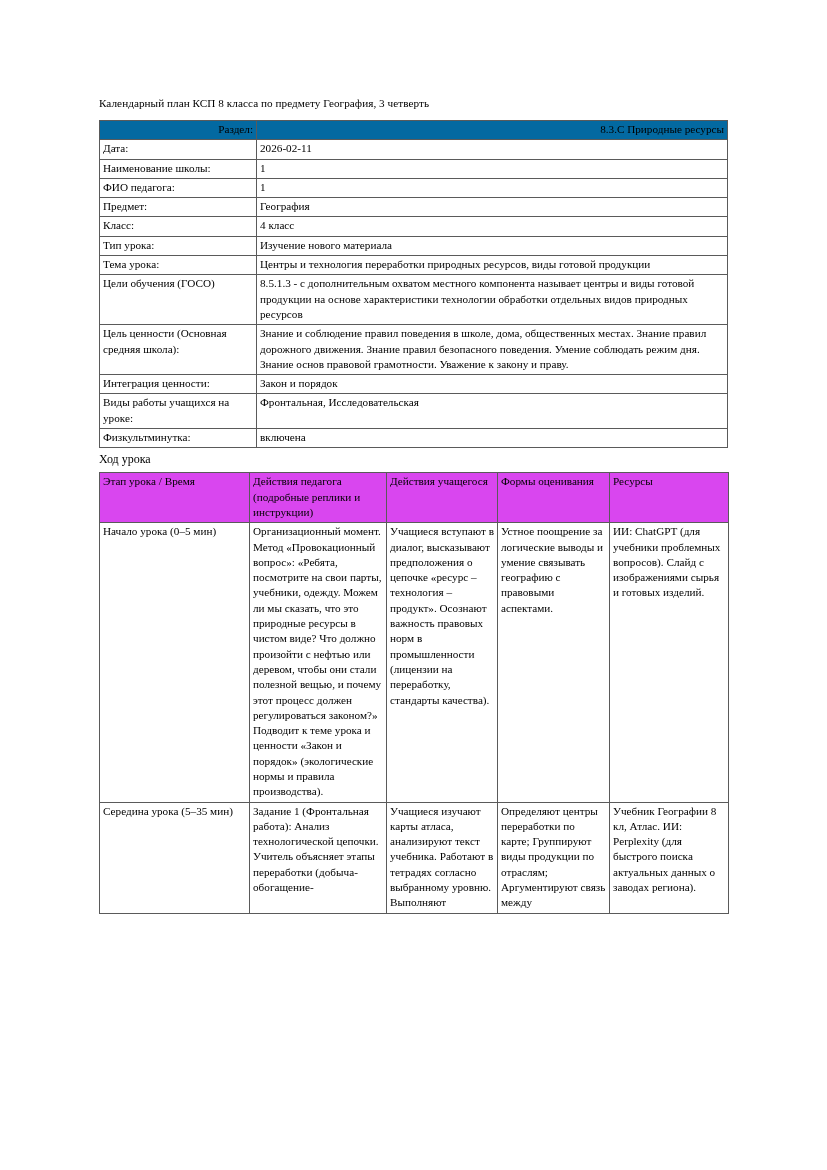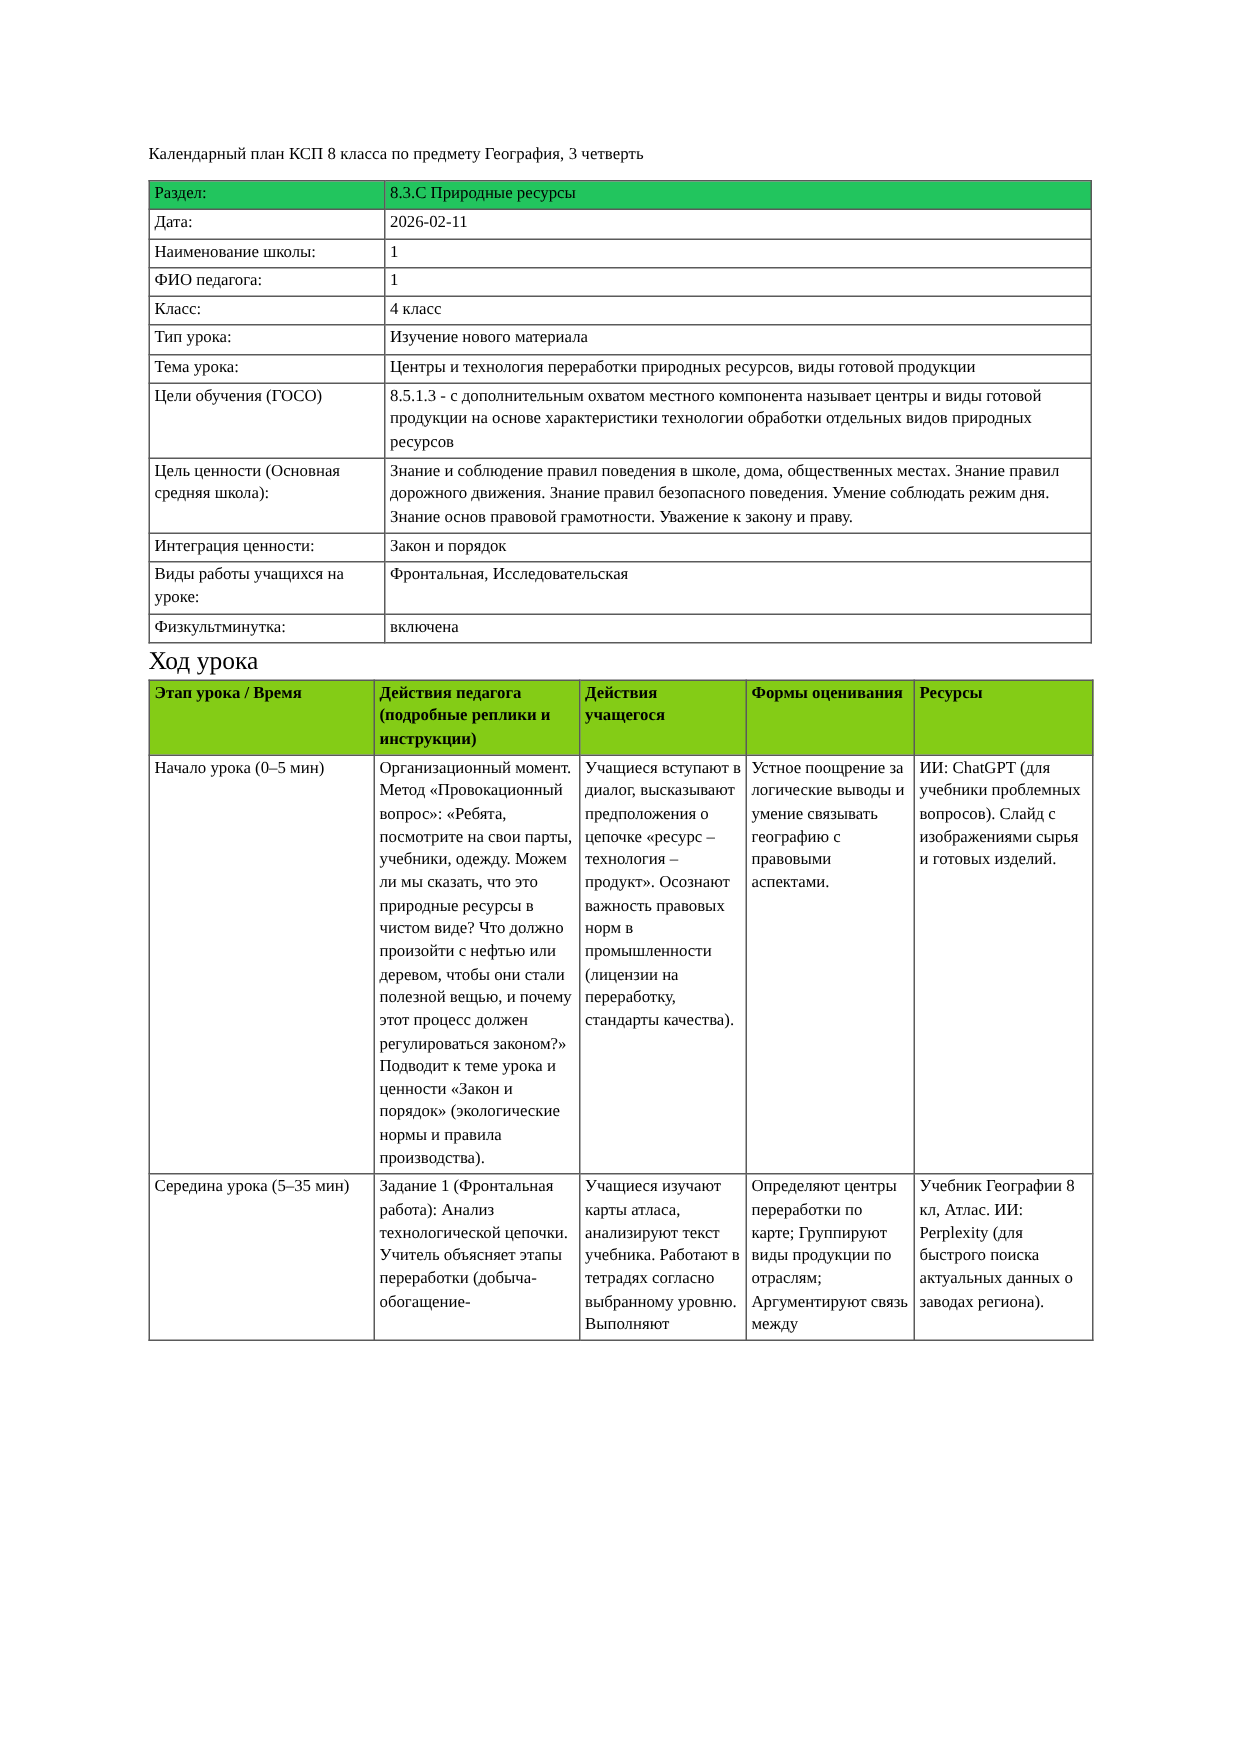--- a/index.html
+++ b/index.html
@@ -46,30 +46,30 @@
     text-align: left;
     font-weight: normal;
     word-wrap: break-word;
     overflow-wrap: break-word;
     hyphens: none;
   }
   table.info-table td.label {
     width: 150px;
   }
   table.info-table tr.shaded td {
-    background: #22c55e;
+    background: #0369a1;
+    text-align: right;
   }
   .section-caption {
-    font-size: 17px;
+    font-size: 12px;
     line-height: 15px;
     margin: 4px 0 5px 0;
   }
   table.flow-table th {
-    background: #84cc16;
-    font-weight: bold;
+    background: #d946ef;
   }
   .col-stage  { width: 150px; }
   .col-teacher{ width: 137px; }
   .col-student{ width: 111px; }
   .col-assess { width: 112px; }
   .col-res    { width: 119px; }
 </style>
 </head>
 <body>
 
@@ -91,20 +91,24 @@
         <td class="label">Дата:</td>
         <td>2026-02-11</td>
       </tr>
       <tr>
         <td class="label">Наименование школы:</td>
         <td>1</td>
       </tr>
       <tr>
         <td class="label">ФИО педагога:</td>
         <td>1</td>
+      </tr>
+      <tr>
+        <td class="label">Предмет:</td>
+        <td>География</td>
       </tr>
       <tr>
         <td class="label">Класс:</td>
         <td>4 класс</td>
       </tr>
       <tr>
         <td class="label">Тип урока:</td>
         <td>Изучение нового материала</td>
       </tr>
       <tr>

